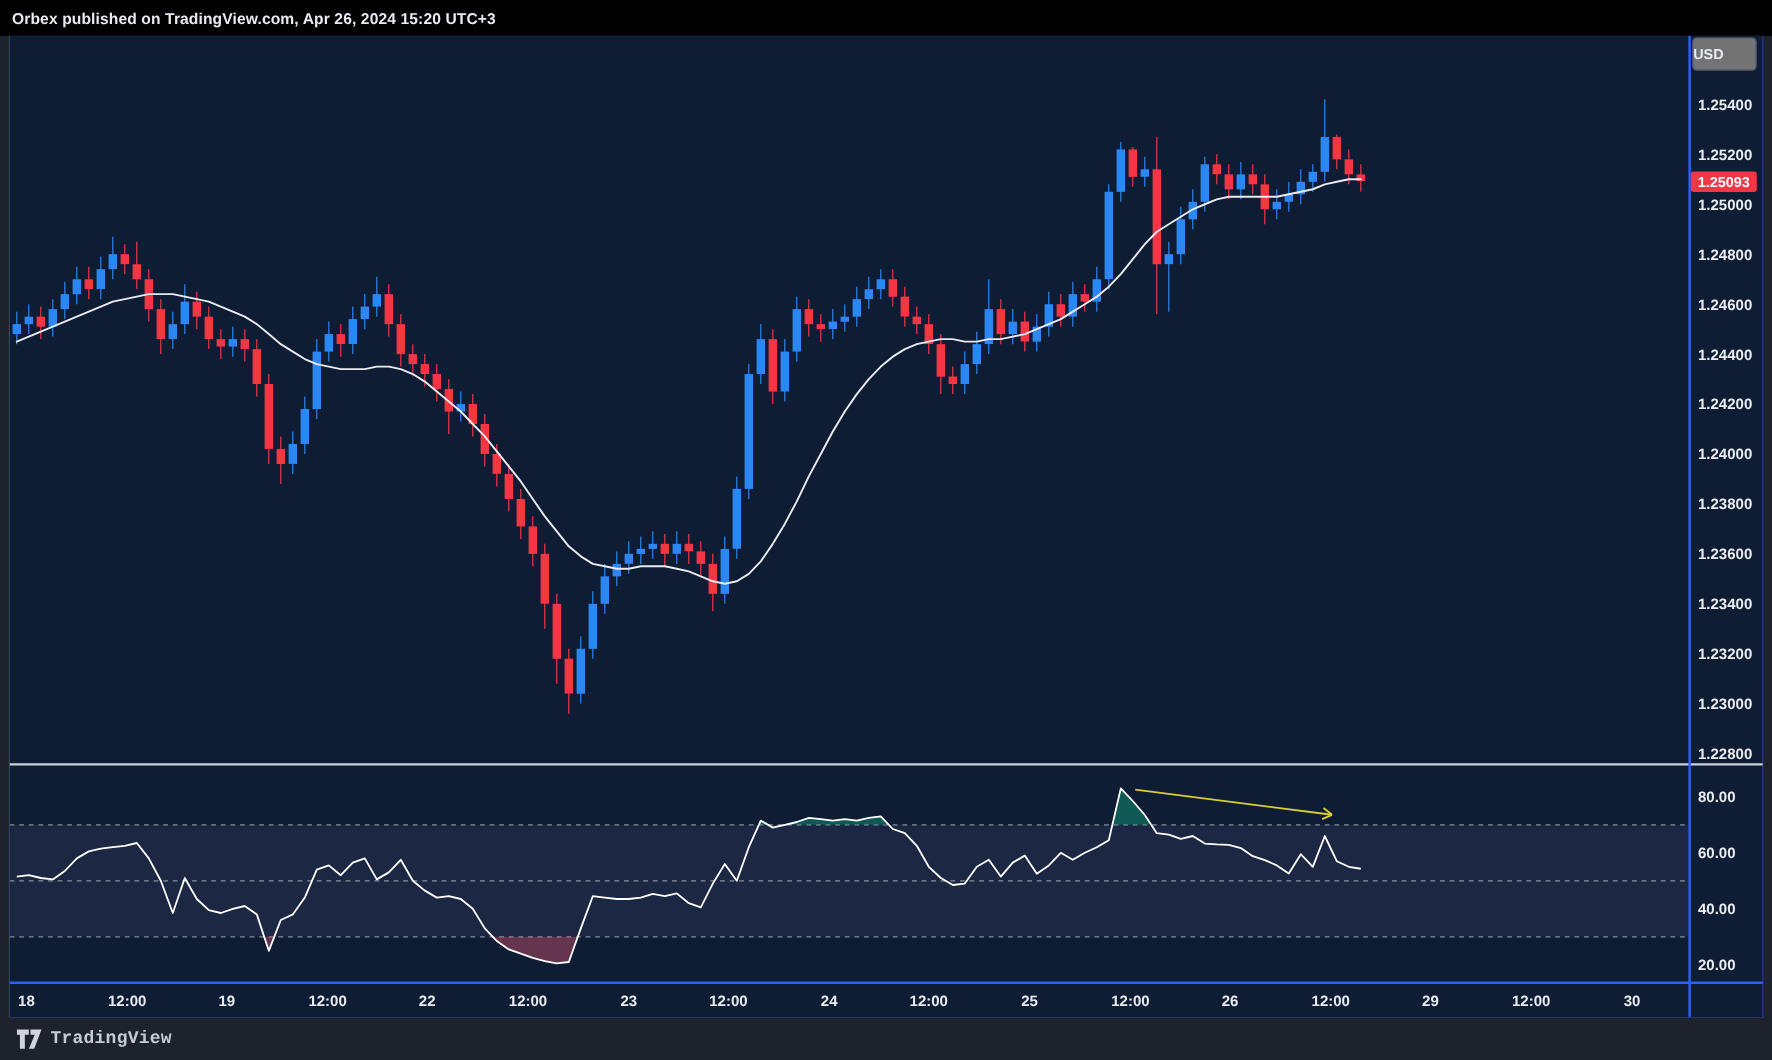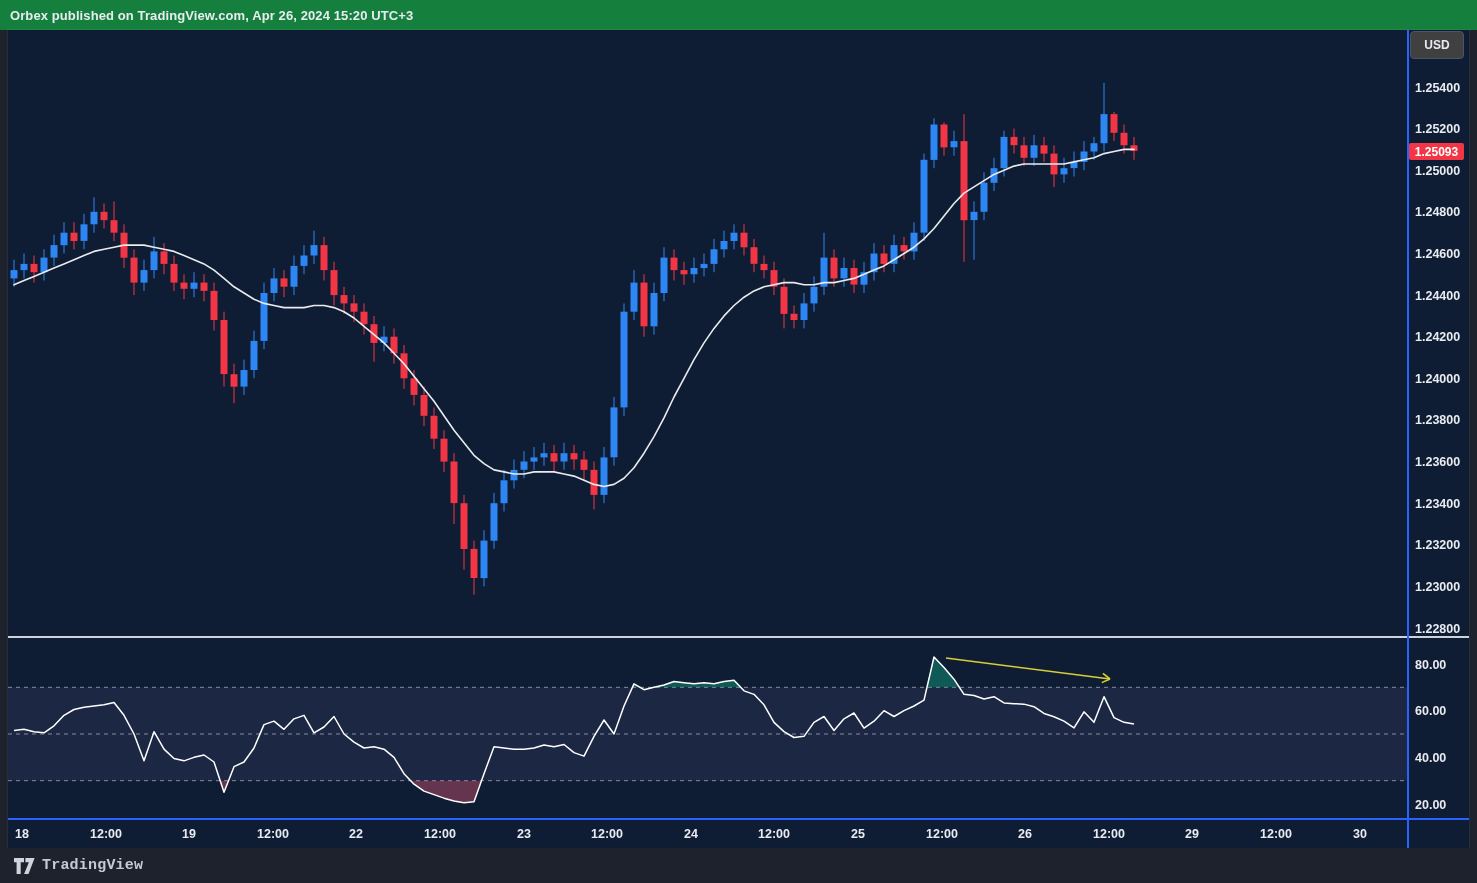--- a/index.html
+++ b/index.html
@@ -4,35 +4,35 @@
 <style>
   html,body{margin:0;padding:0;}
   body{
     width:1477px;height:883px;position:relative;overflow:hidden;
     background:#1e222d;
     font-family:"Liberation Sans", sans-serif;
     -webkit-font-smoothing:antialiased;
   }
   .topbar{
     position:absolute;left:0;top:0;width:1477px;height:30px;
-    background:#15803d;display:flex;align-items:center;
+    background:#000000;display:flex;align-items:center;
   }
   .topbar span{
     margin-left:10px;color:#e8ebf0;font-size:13px;font-weight:700;letter-spacing:.1px;
   }
   .chart-frame{
     position:absolute;left:8px;top:30px;width:1461px;height:818px;
     background:#3b82f6;outline:1px solid rgba(255,255,255,0.05);
   }
   #chart-svg{position:absolute;left:0;top:0;}
   .usd-chip{
     position:absolute;left:1410px;top:31px;width:52px;height:26px;
-    background:#404040;border:1px solid #49536a;border-radius:4px;
+    background:#737373;border:1px solid #49536a;border-radius:4px;
     color:#e8ebf0;font-size:12px;font-weight:700;
-    display:flex;align-items:center;justify-content:center;
+    display:flex;align-items:center;
   }
   .price-tag{
     position:absolute;left:1409px;top:143px;width:55px;height:17px;
     background:#f23645;border-radius:2px;color:#ffffff;
     font-size:12px;font-weight:700;display:flex;align-items:center;justify-content:center;
   }
   .bottombar{
     position:absolute;left:0;top:848px;width:1477px;height:35px;
     background:#1e222d;display:flex;align-items:center;
   }

